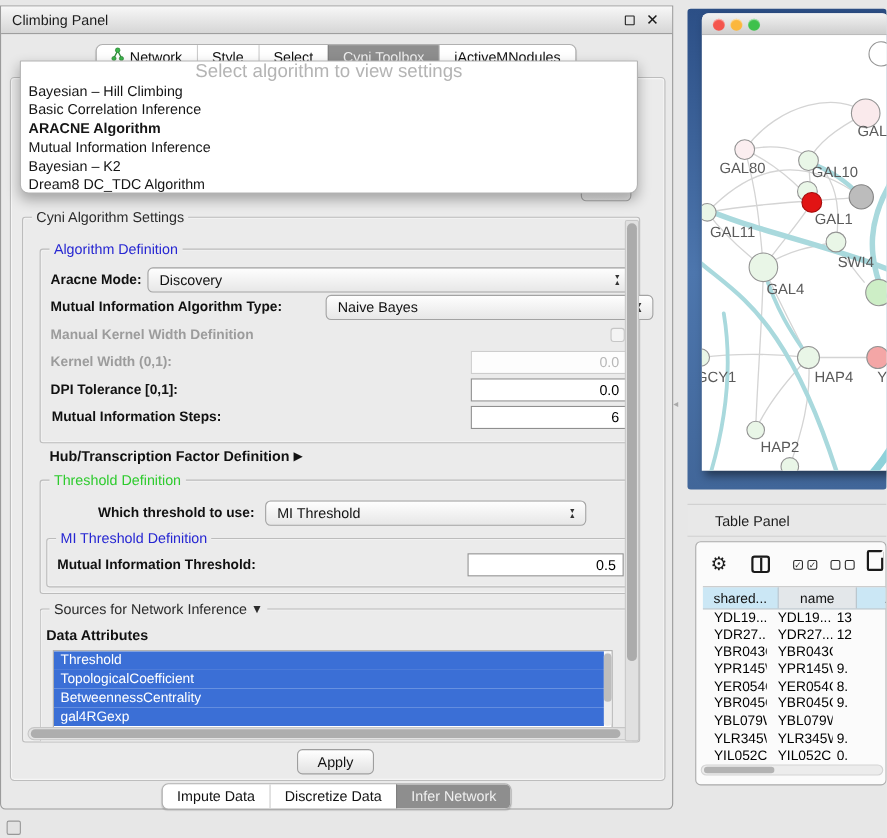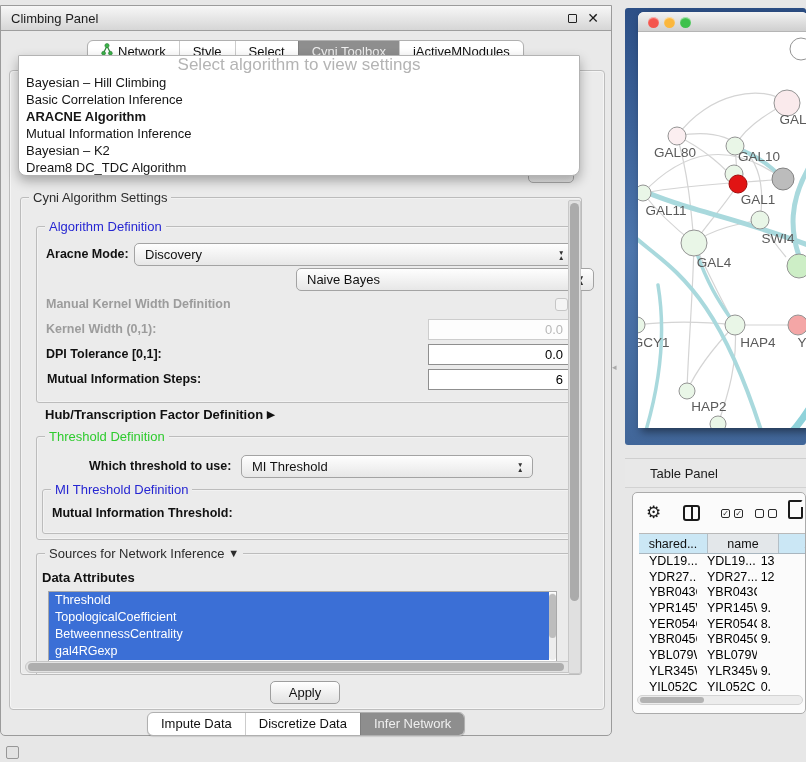--- a/index.html
+++ b/index.html
@@ -154,20 +154,21 @@
       <span class="gtitle">Cyni Algorithm Settings</span>
 
       <div class="group" style="left:15px;top:28px;width:540px;height:177px;">
         <span class="gtitle blue">Algorithm Definition</span>
 
         <span class="lbl" style="left:9px;top:20px;">Aracne Mode:</span>
         <div class="combo" style="left:97px;top:16px;width:440px;">
           <span>Discovery</span><span class="st"></span>
         </div>
 
+        <span class="lbl" style="left:9px;top:45px;">Mutual Information Algorithm Type:</span>
         <div class="combo" style="left:239px;top:41px;width:298px;margin-left:20px;">
           <span>Naive Bayes</span><span class="st"></span>
         </div>
 
         <span class="lbl dis" style="left:9px;top:70px;">Manual Kernel Width Definition</span>
         <span class="abs" id="manual-check" style="left:518px;top:71px;position:absolute;"></span>
 
         <span class="lbl dis" style="left:9px;top:95px;">Kernel Width (0,1):</span>
         <span class="field dis" style="left:391px;top:92px;width:142px;">0.0</span>
 
@@ -187,20 +188,21 @@
         <span class="gtitle green">Threshold Definition</span>
 
         <span class="lbl" style="left:52px;top:22px;">Which threshold to use:</span>
         <div class="combo" style="left:204px;top:18px;width:292px;">
           <span>MI Threshold</span><span class="st"></span>
         </div>
 
         <div class="group" style="left:5px;top:52px;width:530px;height:45px;">
           <span class="gtitle blue">MI Threshold Definition</span>
           <span class="lbl" style="left:9px;top:16px;">Mutual Information Threshold:</span>
+          <span class="field" style="left:382px;top:13px;width:142px;">0.5</span>
         </div>
       </div>
 
       <div class="group" style="left:15px;top:355px;width:540px;height:121px;border-bottom:none;border-radius:3px 3px 0 0;">
         <span class="gtitle">
           <span>Sources for Network Inference</span>
           <span class="arrow">▼</span>
         </span>
         <span class="lbl" style="left:5px;top:16px;font-size:13px;">Data Attributes</span>
       </div>

